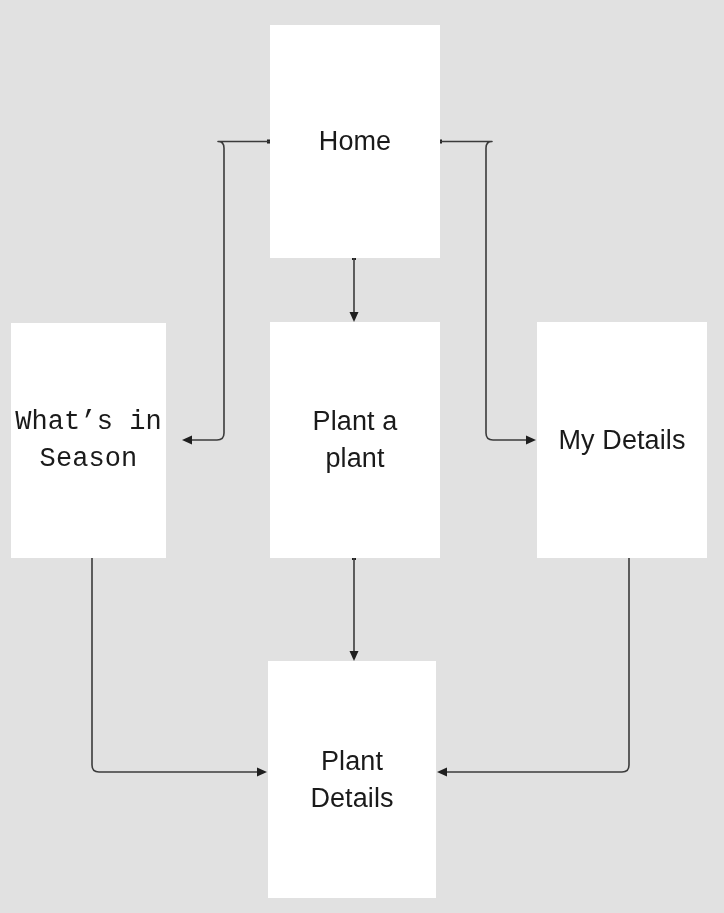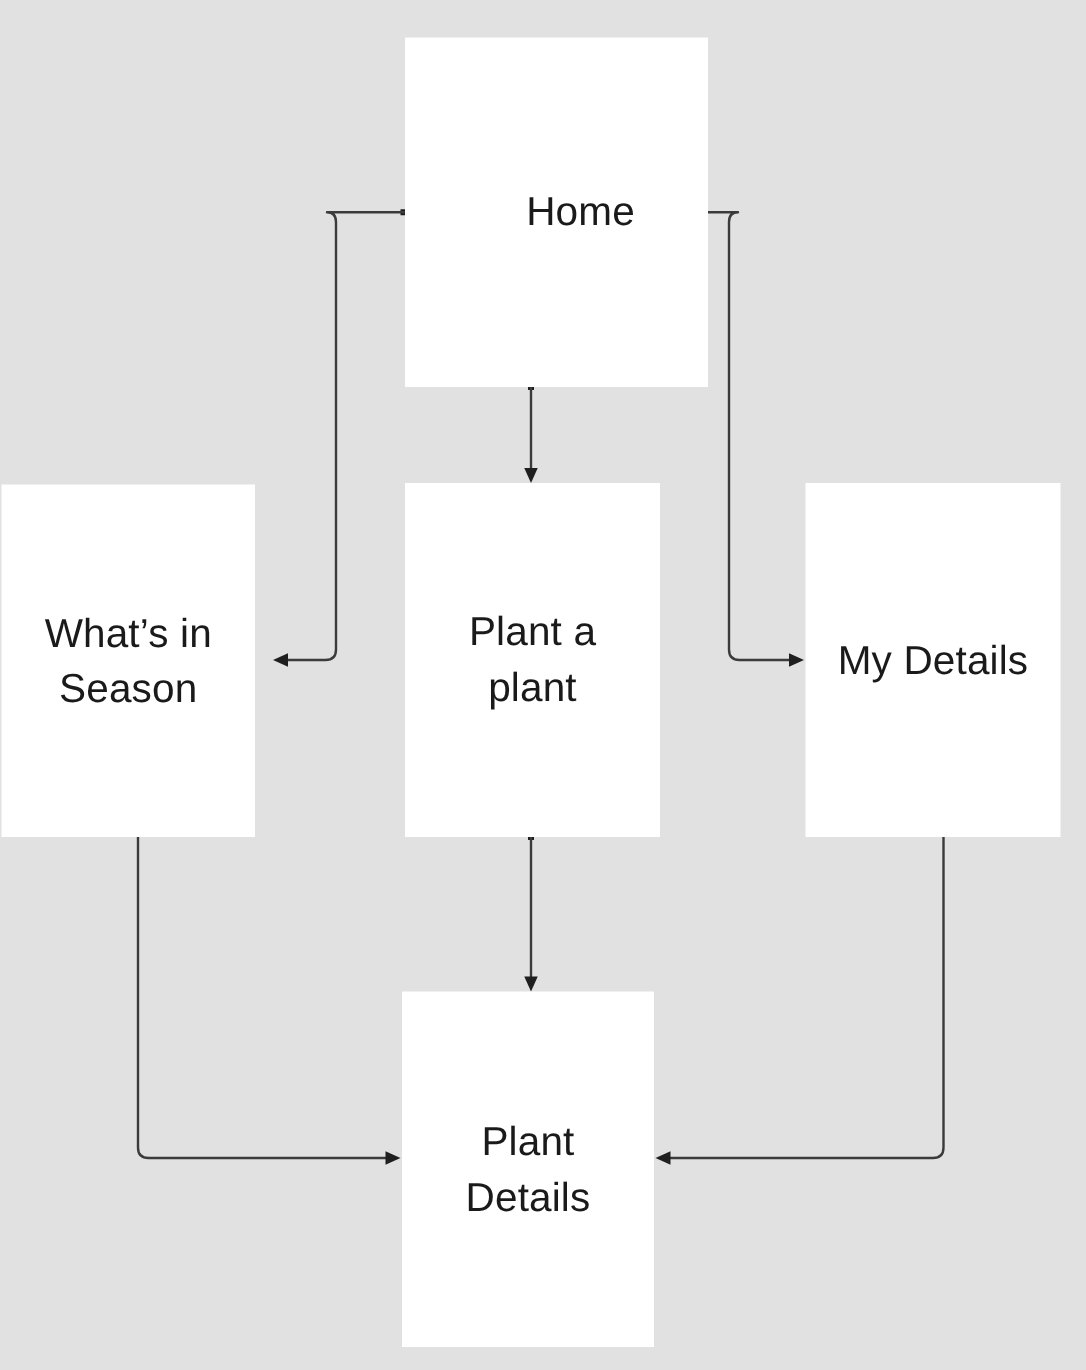--- a/index.html
+++ b/index.html
@@ -94,23 +94,23 @@
       <path d="M 92 558 L 92 765 Q 92 772 99 772 L 259 772"></path>
       <polygon points="267,772 257,767.5 257,776.5"></polygon>
     </g>
 
     <g>
       <path d="M 629 558 L 629 765 Q 629 772 622 772 L 445 772"></path>
       <polygon points="437,772 447,767.5 447,776.5"></polygon>
     </g>
   </svg>
 
-  <div class="node" style="left:270px; top:25px; width:170px; height:233px;padding-left:32px;">Home</div>
+  <div class="node" style="left:270px; top:25px; width:170px; height:233px;">Home</div>
 
-  <div class="node" style="left:1px; top:323px; width:169px; height:235px;">What’s in
+  <div class="node" style="left:11px; top:323px; width:155px; height:235px;font-family:Liberation Mono, monospace;">What’s in
 Season</div>
 
   <div class="node" style="left:270px; top:322px; width:170px; height:236px;">Plant a
 plant</div>
 
   <div class="node" style="left:537px; top:322px; width:170px; height:236px;">My Details</div>
 
   <div class="node" style="left:268px; top:661px; width:168px; height:237px;">Plant
 Details</div>
 

